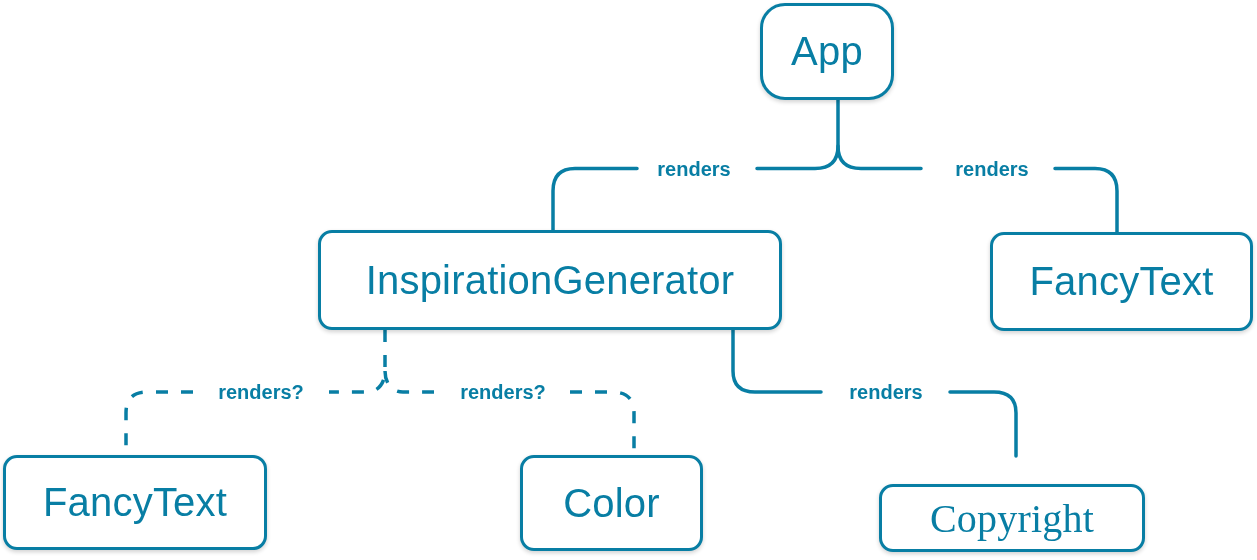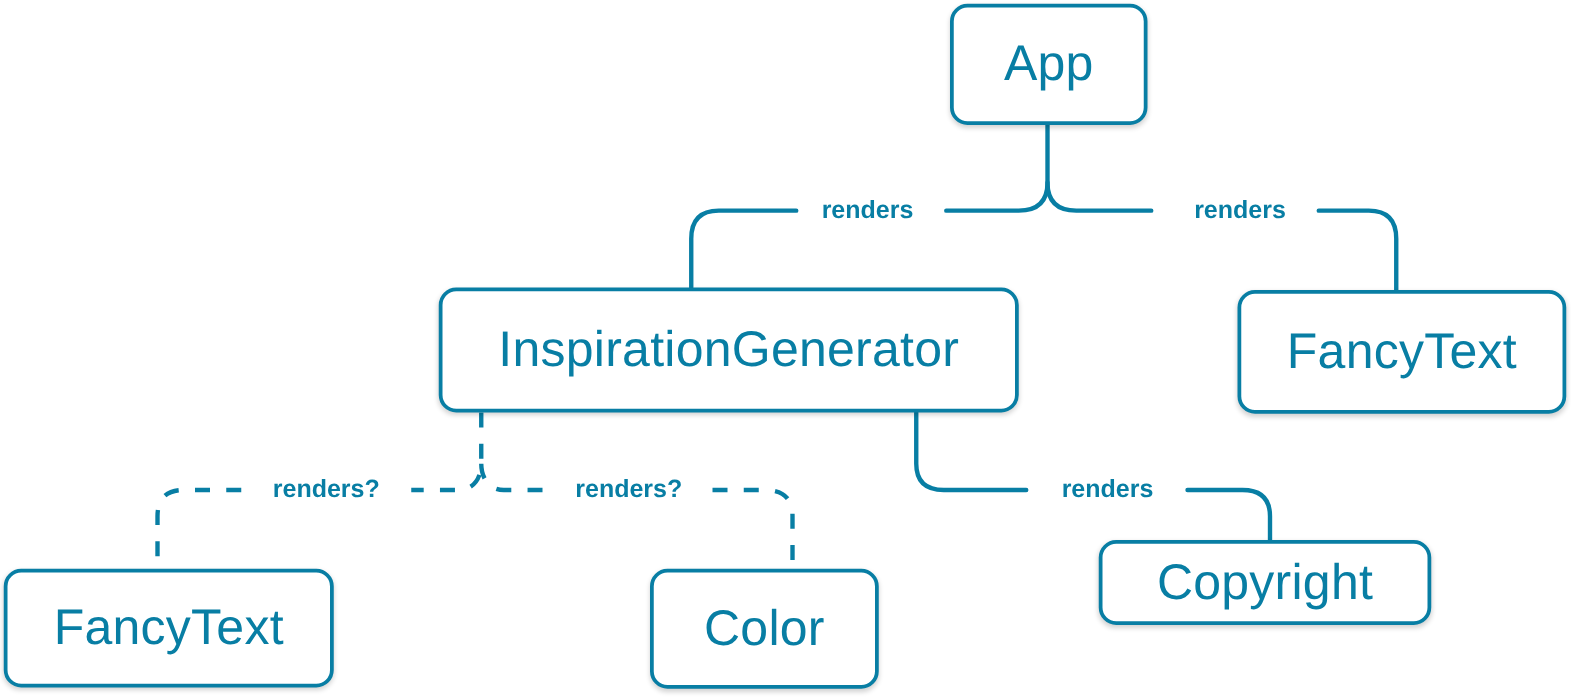--- a/index.html
+++ b/index.html
@@ -32,26 +32,26 @@
     border:3px solid var(--accent);
     border-radius:14px;
     box-shadow:0 2px 4px rgba(0,0,0,0.18);
     color:var(--accent);
     font-size:40px;
     font-weight:400;
     letter-spacing:0.2px;
     white-space:nowrap;
     box-sizing:border-box;
   }
-  .node-app{left:760px;top:3px;width:158px;height:97px;}
-  .node-inspiration-generator{left:351px;top:230px;width:464px;height:100px;}
+  .node-app{left:760px;top:3px;width:134px;height:97px;border-radius:25px;}
+  .node-inspiration-generator{left:318px;top:230px;width:464px;height:100px;}
   .node-fancy-text-top{left:990px;top:232px;width:263px;height:99px;}
   .node-fancy-text-bottom{left:3px;top:455px;width:264px;height:95px;}
   .node-color{left:520px;top:455px;width:183px;height:96px;}
-  .node-copyright{left:879px;top:432px;width:266px;height:68px;}
+  .node-copyright{left:879px;top:484px;width:266px;height:68px;font-family:Liberation Serif, serif;}
   .edge-label{
     position:absolute;
     transform:translate(-50%,-50%);
     color:var(--accent);
     font-size:20px;
     font-weight:700;
     white-space:nowrap;
   }
   .edge-label-1{left:694px;top:169px;}
   .edge-label-2{left:992px;top:169px;}

